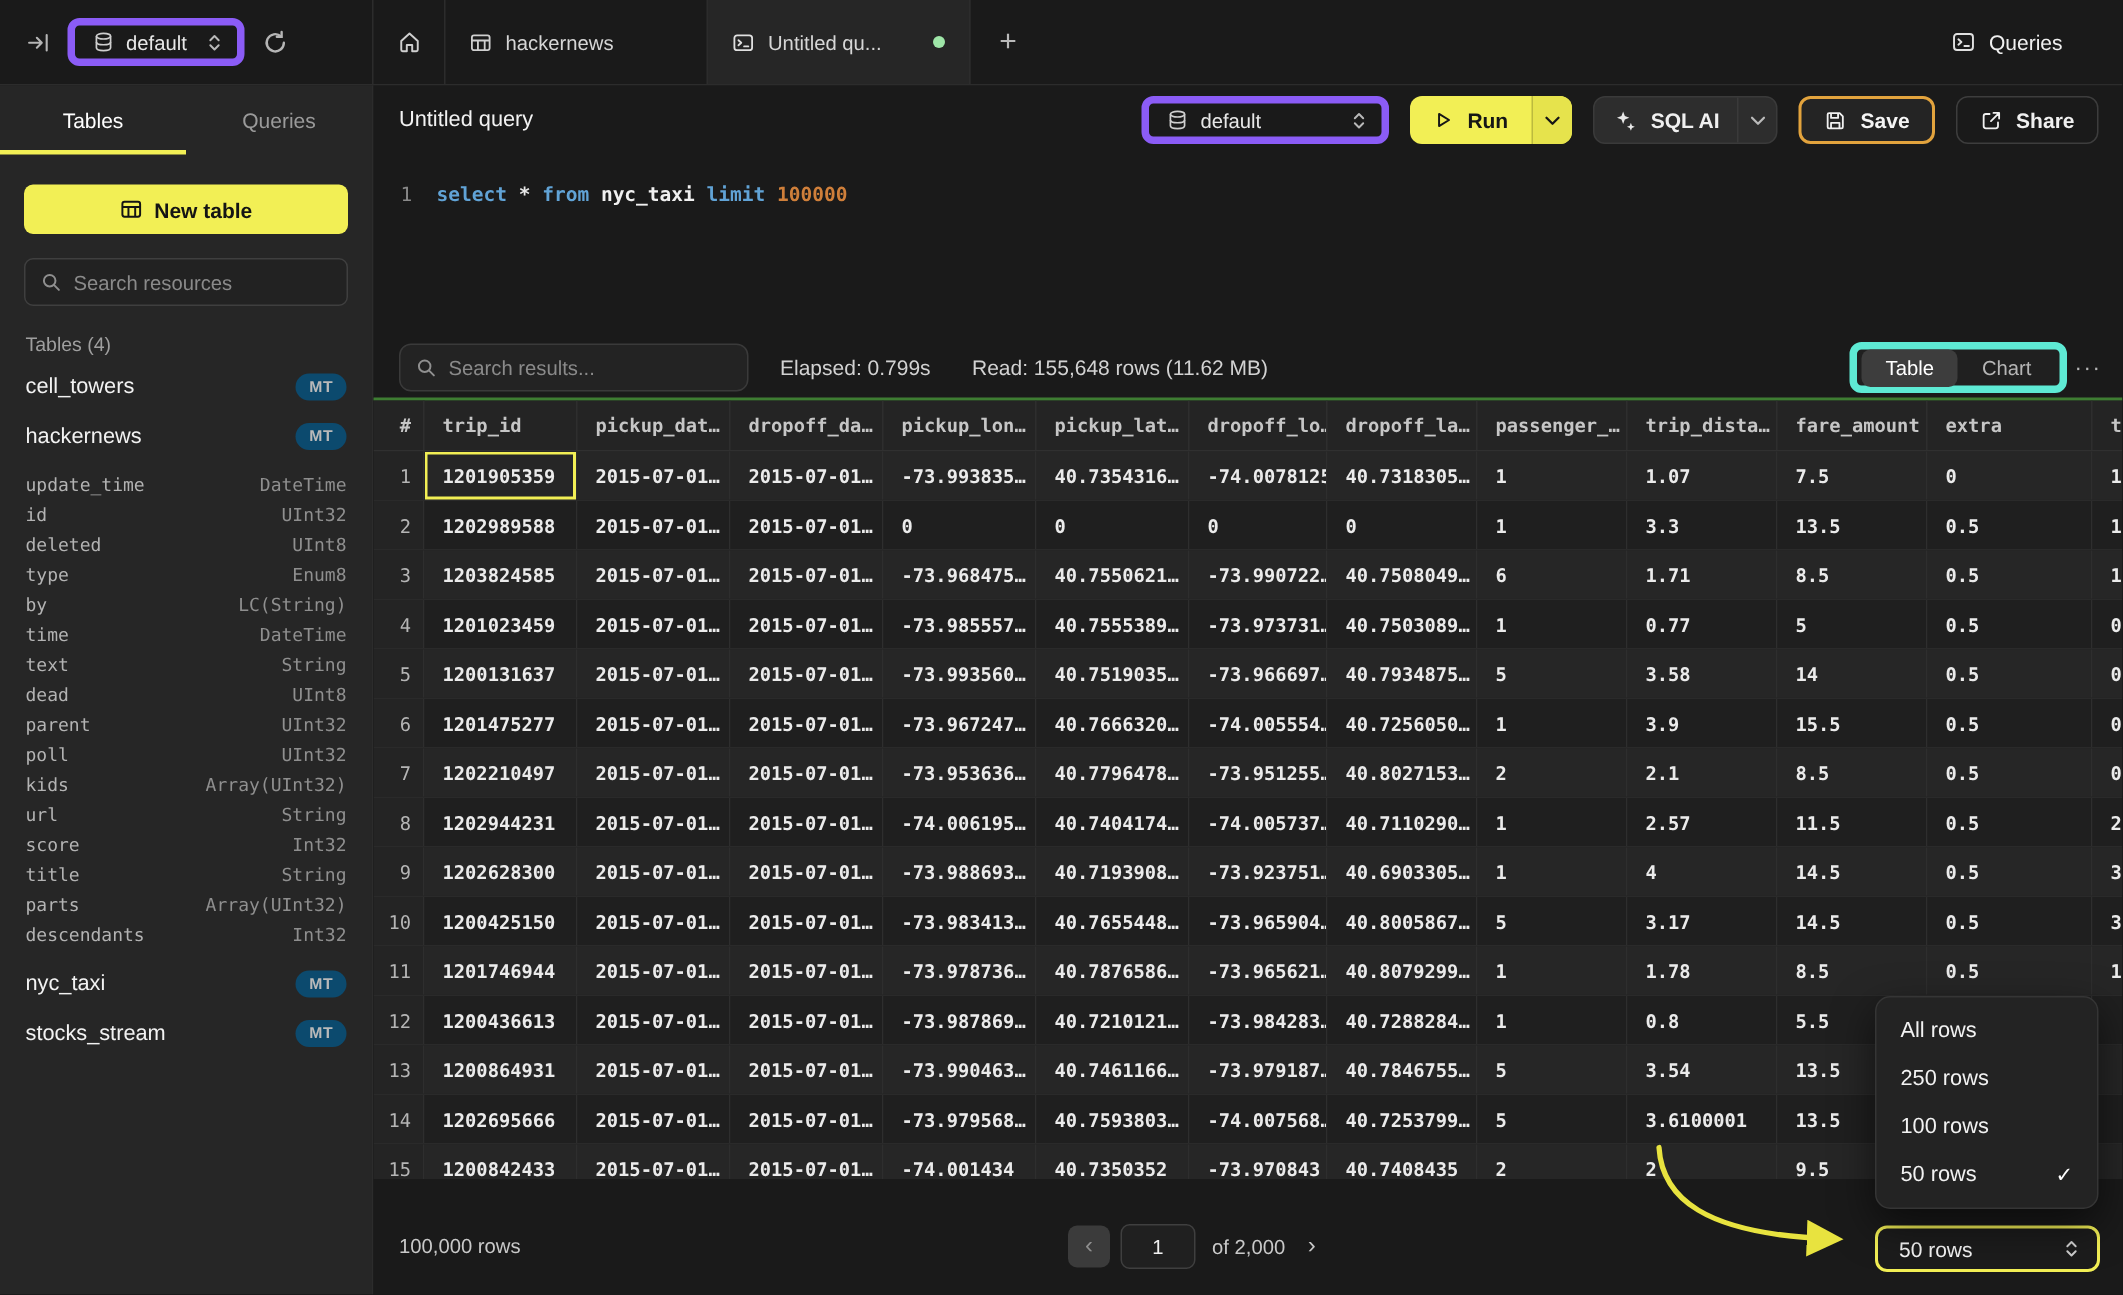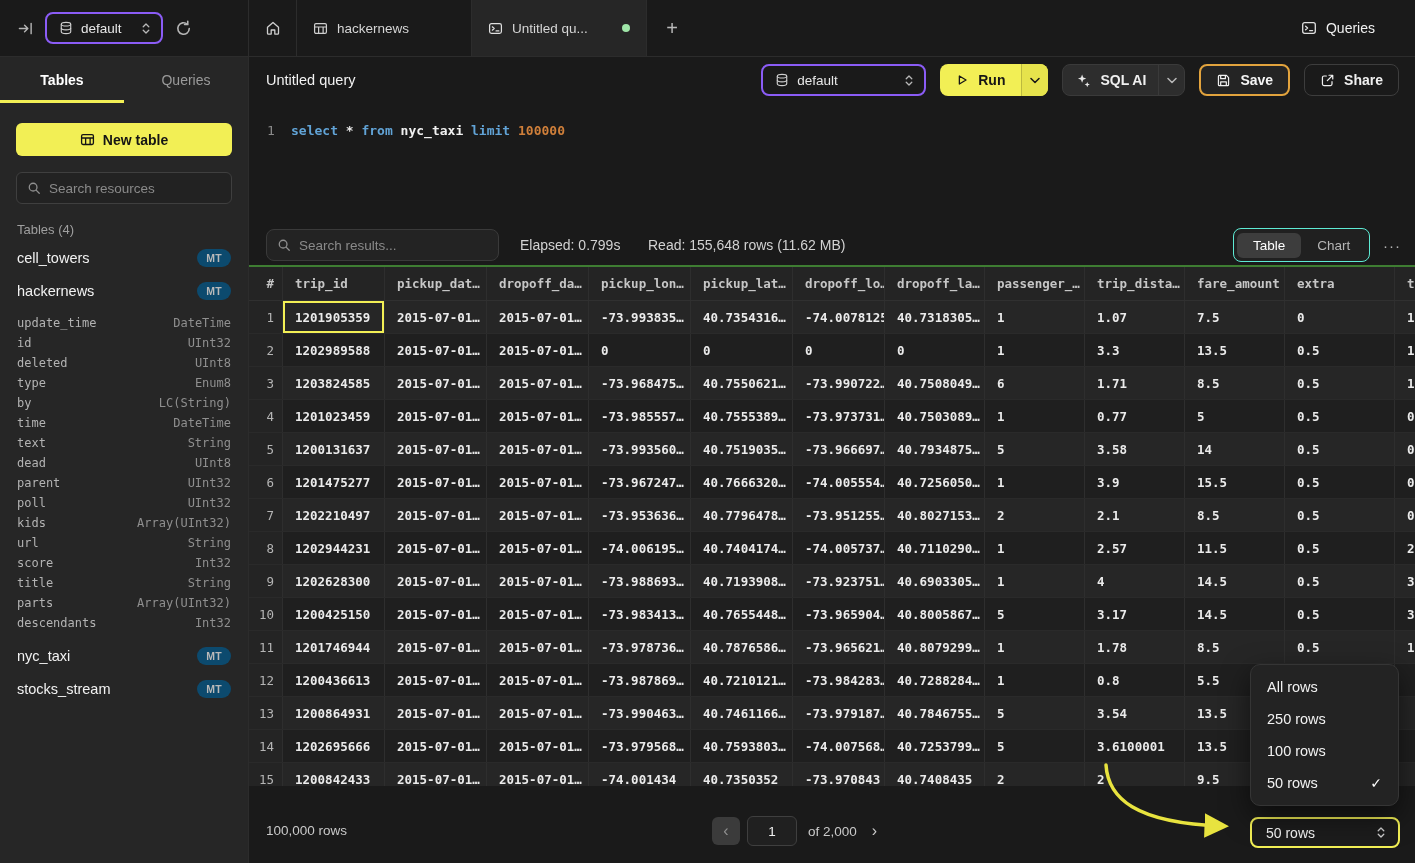--- a/index.html
+++ b/index.html
@@ -9,37 +9,37 @@
     background: #191919; color: #e8e8e8;
     font-family: "Liberation Sans", sans-serif;
     -webkit-font-smoothing: antialiased;
   }
   svg { display:block; }
 
   
   #topbar { position:absolute; left:0; top:0; width:1415px; height:57px; background:#1a1a1a; border-bottom:1px solid #2c2c2c; display:flex; }
   #topbar-left { width:249px; height:100%; border-right:1px solid #2c2c2c; display:flex; align-items:center; gap:12px; padding:0 14px 0 18px; flex:none; }
   .icon-btn { display:flex; align-items:center; justify-content:center; color:#b5b5b5; cursor:pointer; }
-  .select-pill { display:flex; align-items:center; gap:8px; height:32px; padding:0 10px 0 12px; border:2px solid #8b5cf6; border-radius:8px; color:#e8e8e8; font-size:13.5px; }
+  .select-pill { display:flex; align-items:center; gap:8px; height:32px; padding:0 10px 0 12px; border:5px solid #8b5cf6; border-radius:8px; color:#e8e8e8; font-size:13.5px; }
   .select-pill .updown { margin-left:auto; }
   #db-select-topbar { width:118px; }
   #tabstrip { display:flex; height:100%; flex:1; align-items:stretch; }
   .tab { display:flex; align-items:center; gap:9px; padding:0 16px; border-right:1px solid #2c2c2c; color:#d6d6d6; font-size:13.5px; cursor:pointer; }
   .tab.home { width:48px; justify-content:center; padding:0; }
   .tab.active { background:#262626; }
   .green-dot { width:8px; height:8px; border-radius:50%; background:var(--green-dot,#9fe6a8); }
   .tab-plus { width:50px; display:flex; align-items:center; justify-content:center; color:#b9b9b9; font-size:20px; font-weight:300; cursor:pointer; }
   #topbar-right { margin-left:auto; display:flex; align-items:center; padding-right:40px; }
   .queries-btn { display:flex; align-items:center; gap:9px; color:#f0f0f0; font-size:14px; cursor:pointer; }
 
   
   #sidebar { position:absolute; left:0; top:57px; width:249px; height:806px; background:#262626; border-right:1px solid #2c2c2c; }
   #sidebar-tabs { display:flex; height:46px; }
   .sidebar-tab { flex:1; display:flex; align-items:center; justify-content:center; font-size:14px; color:#9a9a9a; position:relative; cursor:pointer; }
-  .sidebar-tab.active { color:#ffffff; font-weight:700; }
+  .sidebar-tab.active { color:#ffffff; font-weight:400; }
   .sidebar-tab.active::after { content:""; position:absolute; left:0; right:0; bottom:0; height:3px; background:var(--accent,#f2ef55); }
   #new-table-btn { margin:20px 16px 0; height:33px; background:var(--accent,#f2ef55); border-radius:6px; display:flex; align-items:center; justify-content:center; gap:8px; color:#141414; font-size:14px; font-weight:600; cursor:pointer; }
   #resource-search { margin:16px 16px 0; height:32px; background:#222222; border:1px solid #3f3f3f; border-radius:6px; display:flex; align-items:center; gap:8px; padding:0 10px;justify-content:flex-end; }
   #resource-search input { background:transparent; border:none; outline:none; color:#d0d0d0; font-size:13.5px; width:100%; font-family:"Liberation Sans",sans-serif; }
   #resource-search input::placeholder { color:#8a8a8a; }
   .section-label { margin:18px 17px 4px; font-size:13px; color:#9f9f9f; }
   .tbl-item { height:33px; display:flex; align-items:center; padding:0 17px; cursor:pointer; }
   .tbl-item .name { font-size:14.5px; color:#f2f2f2; font-weight:500; }
   .badge { margin-left:auto; background:#0c4a6e; color:#b9b9b9; font-size:10.5px; font-weight:700; padding:3px 9px; border-radius:9px; letter-spacing:.3px; }
   .engine-line { padding:2px 17px 0; font-size:12.5px; color:#9a9a9a; height:20px; }
@@ -76,21 +76,21 @@
   .tok-num { color:var(--number-orange,#cf7f3a); font-weight:700; }
 
   
   #results-toolbar { position:absolute; left:0; top:168px; right:0; height:40px; display:flex; align-items:center; }
   #results-search { position:absolute; left:17px; width:233px; height:32px; background:#232323; border:1px solid #3a3a3a; border-radius:8px; display:flex; align-items:center; gap:8px; padding:0 10px; }
   #results-search input { background:transparent; border:none; outline:none; color:#d0d0d0; font-size:13.5px; width:100%; font-family:"Liberation Sans",sans-serif; }
   #results-search input::placeholder { color:#8a8a8a; }
   .stat { position:absolute; font-size:14px; color:#d2d2d2; }
   #stat-elapsed { left:271px; }
   #stat-read { left:399px; }
-  #view-toggle { position:absolute; left:984px; height:34px; display:flex; align-items:center; padding:3px; background:#202020; border:1px solid #5eead4; border-radius:8px; }
+  #view-toggle { position:absolute; left:984px; height:34px; display:flex; align-items:center; padding:3px; background:#202020; border:5px solid #5eead4; border-radius:8px; }
   .seg { padding:5px 16px; font-size:13.5px; border-radius:6px; color:#b5b5b5; cursor:pointer; }
   .seg.active { background:#3d3d3d; color:#ffffff; }
   #results-more { position:absolute; left:1128px; width:30px; text-align:center; color:#b5b5b5; font-size:15px; letter-spacing:1px; cursor:pointer; }
 
   
   #results-table { position:absolute; left:0; top:208px; width:1166px; height:521px; border-top:2px solid var(--green-line,#3e7d32); overflow:hidden; background:#1e1e1e; }
   .thead { display:flex; height:34px; background:#242424; border-bottom:1px solid #303030; }
   .th { display:flex; align-items:center; padding:0 12px; font-family:"DejaVu Sans Mono",monospace; font-size:12.5px; font-weight:700; color:#c6c6c6; border-right:1px solid #2e2e2e; white-space:nowrap; overflow:hidden; flex:none; cursor:pointer; }
   .tr { display:flex; height:33px; border-bottom:1px solid #2a2a2a; }
   .tr:nth-child(odd)  .td { background:#262626; }

